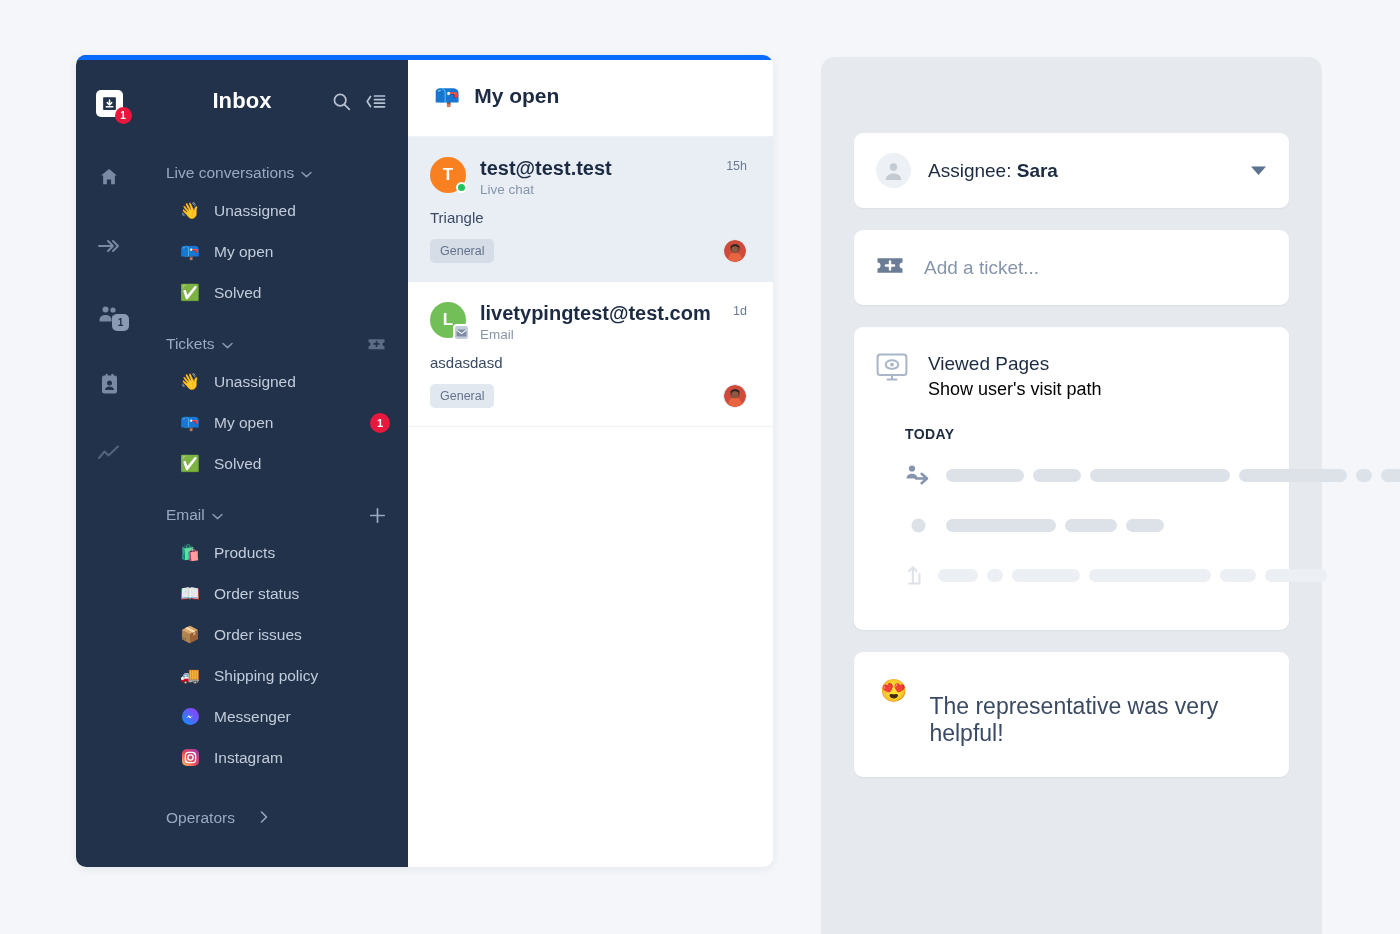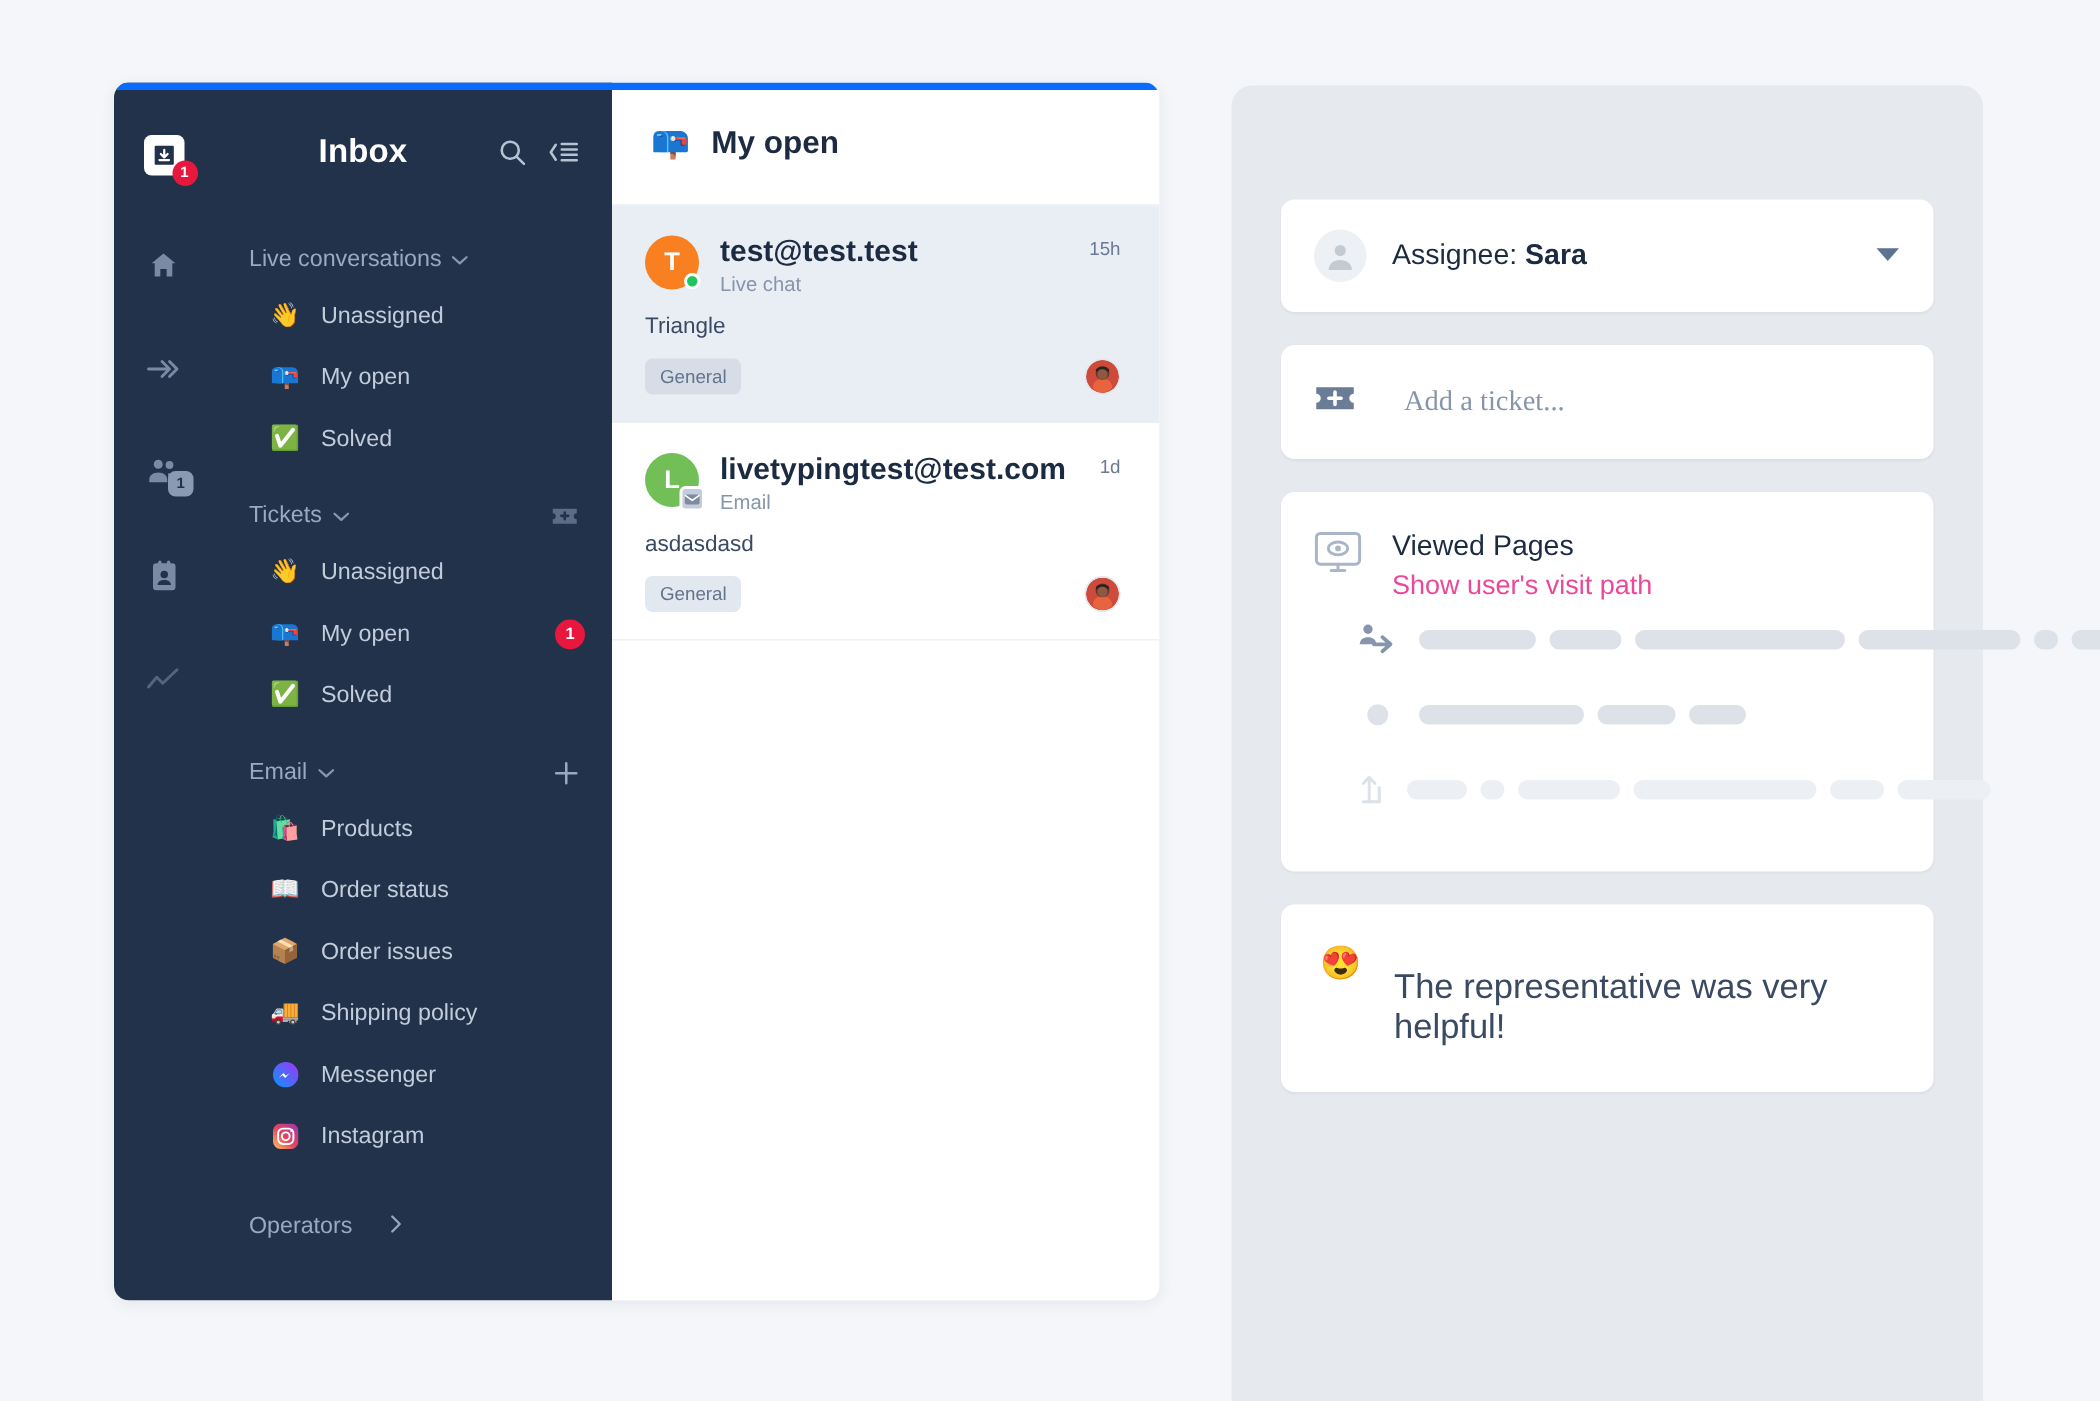--- a/index.html
+++ b/index.html
@@ -172,27 +172,27 @@
     display: flex; align-items: center; gap: 17px;
     padding: 20px 22px 20px 22px;
   }
   .assignee-av {
     width: 35px; height: 35px; border-radius: 50%; background: #edf0f4;
     display: flex; align-items: center; justify-content: center;
   }
   .assignee-txt { font-size: 19px; color: #1c2b42; flex: 1; }
   .assignee-txt b { font-weight: 700; }
 
-  .ticket-row { display: flex; align-items: center; gap: 32px; padding: 24px 22px; font-family: Liberation Serif, serif; }
+  .ticket-row { display: flex; align-items: center; gap: 20px; padding: 24px 22px; }
   .ticket-ph { font-size: 19px; color: #8795ab; }
 
   .viewed-card { padding: 26px 22px 30px 22px; }
   .viewed-head { display: flex; gap: 20px; align-items: flex-start; }
   .viewed-title { font-size: 19px; color: #1c2b42; font-weight: 400; }
-  .viewed-link { font-size: 18px; color: #ec4899; margin-top: 4px; cursor: pointer; }
+  .viewed-link { font-size: 18px; color: #000000; margin-top: 4px; cursor: pointer; }
   .today-lbl {
     font-size: 14px; font-weight: 700; color: #1c2b42;
     letter-spacing: .4px; margin: 26px 0 8px 29px;
   }
   .skel-row { display: flex; align-items: center; gap: 15px; height: 50px; padding-left: 29px; }
   .skel-ico { width: 26px; display: flex; justify-content: center; }
   .pill { height: 13px; border-radius: 7px; background: #dde2e9; }
   .pill.light { background: #eceff3; }
   .skel-pills { display: flex; align-items: center; gap: 9px; }
 
@@ -513,20 +513,21 @@
               <ellipse cx="16" cy="11.6" rx="6.4" ry="4.3" fill="none" stroke="#a9b6c8" stroke-width="1.9"></ellipse>
               <circle cx="16" cy="11.6" r="1.9" fill="#a9b6c8"></circle>
             </svg>
         </span>
         <span>
           <div class="viewed-title">Viewed Pages</div>
           <div class="viewed-link">Show user's visit path</div>
         </span>
       </div>
 
+      <div class="today-lbl">TODAY</div>
 
       <div class="skel-row">
         <span class="skel-ico">
           <svg width="26" height="22" viewBox="0 0 26 22">
               <circle cx="7" cy="4.5" r="3.1" fill="#8595ad"></circle>
               <path d="M1.5 14.5c0-3 2.5-4.7 5.5-4.7s5.5 1.7 5.5 4.7z" fill="#8595ad"></path>
               <path d="M11 14.5h9.5M16.6 9.8l5.4 4.7-5.4 4.7" stroke="#8595ad" stroke-width="2.5" fill="none" stroke-linecap="round" stroke-linejoin="round"></path>
             </svg>
         </span>
         <span class="skel-pills">

